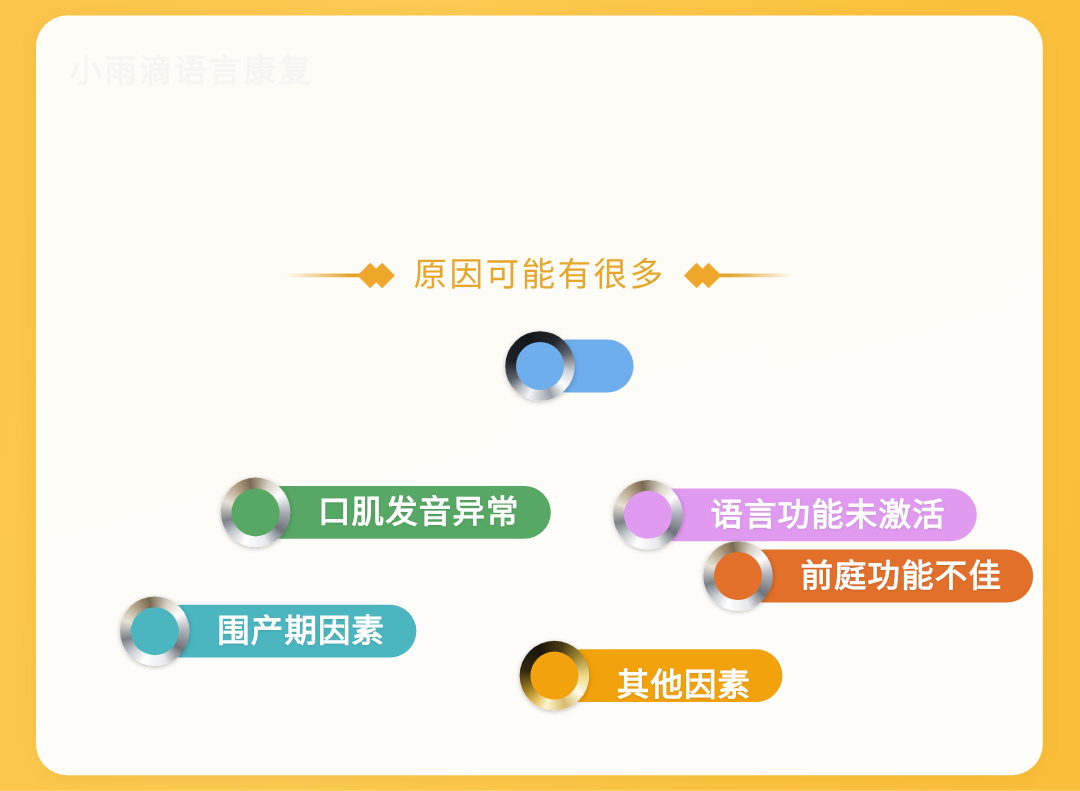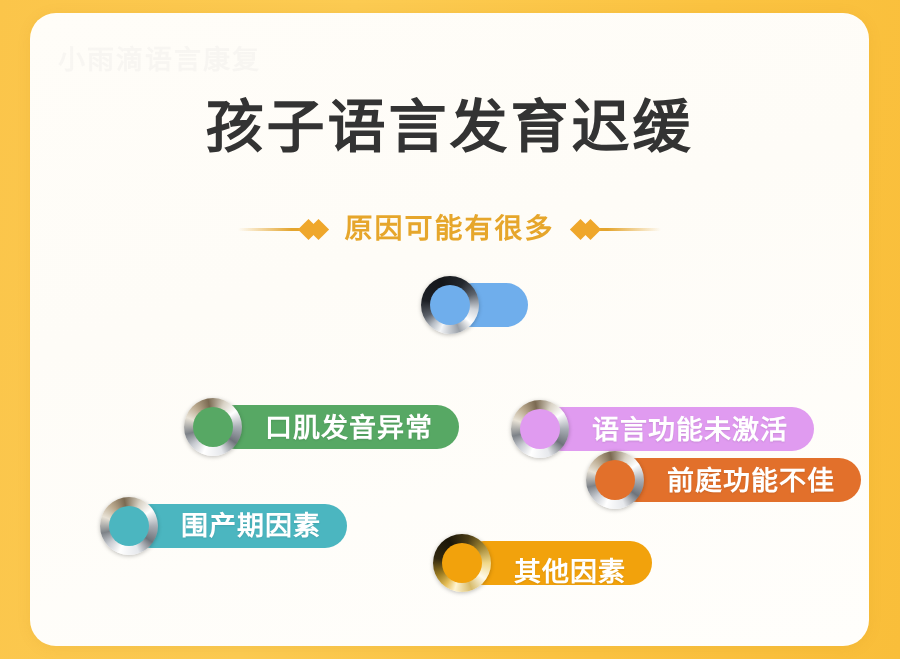--- a/index.html
+++ b/index.html
@@ -75,21 +75,21 @@
     background:linear-gradient(90deg,#E4A52E 0%,#E4A52E 15%,rgba(234,178,50,0) 100%);
   }
   .dia {
     width:15px; height:15px;
     background:#EFA72B;
     transform:rotate(45deg);
   }
   .dia + .dia { margin-left:-5px; }
   #subtitle {
     font-size:28px;
-    font-weight:700;
+    font-weight:400;
     letter-spacing:2px;
     color:#E6A62B;
     line-height:1;
     white-space:nowrap;
     padding:0 5px;
   }
 
   
   .pill {
     position:absolute;
@@ -179,21 +179,20 @@
         #fff4d0 360deg);
   }
 </style>
 </head>
 <body>
 
 <div id="card">
 
   <div id="watermark">小雨滴语言康复</div>
 
-  <h1 id="title" style="color: rgb(51, 51, 51);">孩子语言发育迟缓</h1>
 
   <div id="subtitle-row">
     <span class="orn left">
       <span class="orn-line"></span>
       <span class="dia"></span>
       <span class="dia"></span>
     </span>
     <span id="subtitle" style="color: rgb(230, 166, 43);">原因可能有很多</span>
     <span class="orn right">
       <span class="dia"></span>
@@ -215,21 +214,21 @@
   <div class="pill" id="pill-3" style="left: 183px; top: 392px; background: rgb(87, 168, 100); text-align: right;">
     <span class="ring" style="--ring-core: #57A864;"></span>
     <span class="pill-label">口肌发音异常</span>
   </div>
 
   <div class="pill" id="pill-4" style="left: 585px; top: 445px; background: rgb(226, 112, 43);">
     <span class="ring" style="--ring-core: #E2702B;"></span>
     <span class="pill-label">前庭功能不佳</span>
   </div>
 
-  <div class="pill" id="pill-5" style="left: 99px; top: 491px; background: rgb(75, 182, 192); font-family: Liberation Serif, serif;">
+  <div class="pill" id="pill-5" style="left: 99px; top: 491px; background: rgb(75, 182, 192);">
     <span class="ring" style="--ring-core: #4BB6C0;"></span>
     <span class="pill-label">围产期因素</span>
   </div>
 
   <div class="pill" id="pill-6" style="left: 432px; top: 528px; background: rgb(242, 162, 12); align-items: flex-end;">
     <span class="ring darkgold" style="--ring-core: #F2A20C;"></span>
     <span class="pill-label">其他因素</span>
   </div>
 
 </div>

